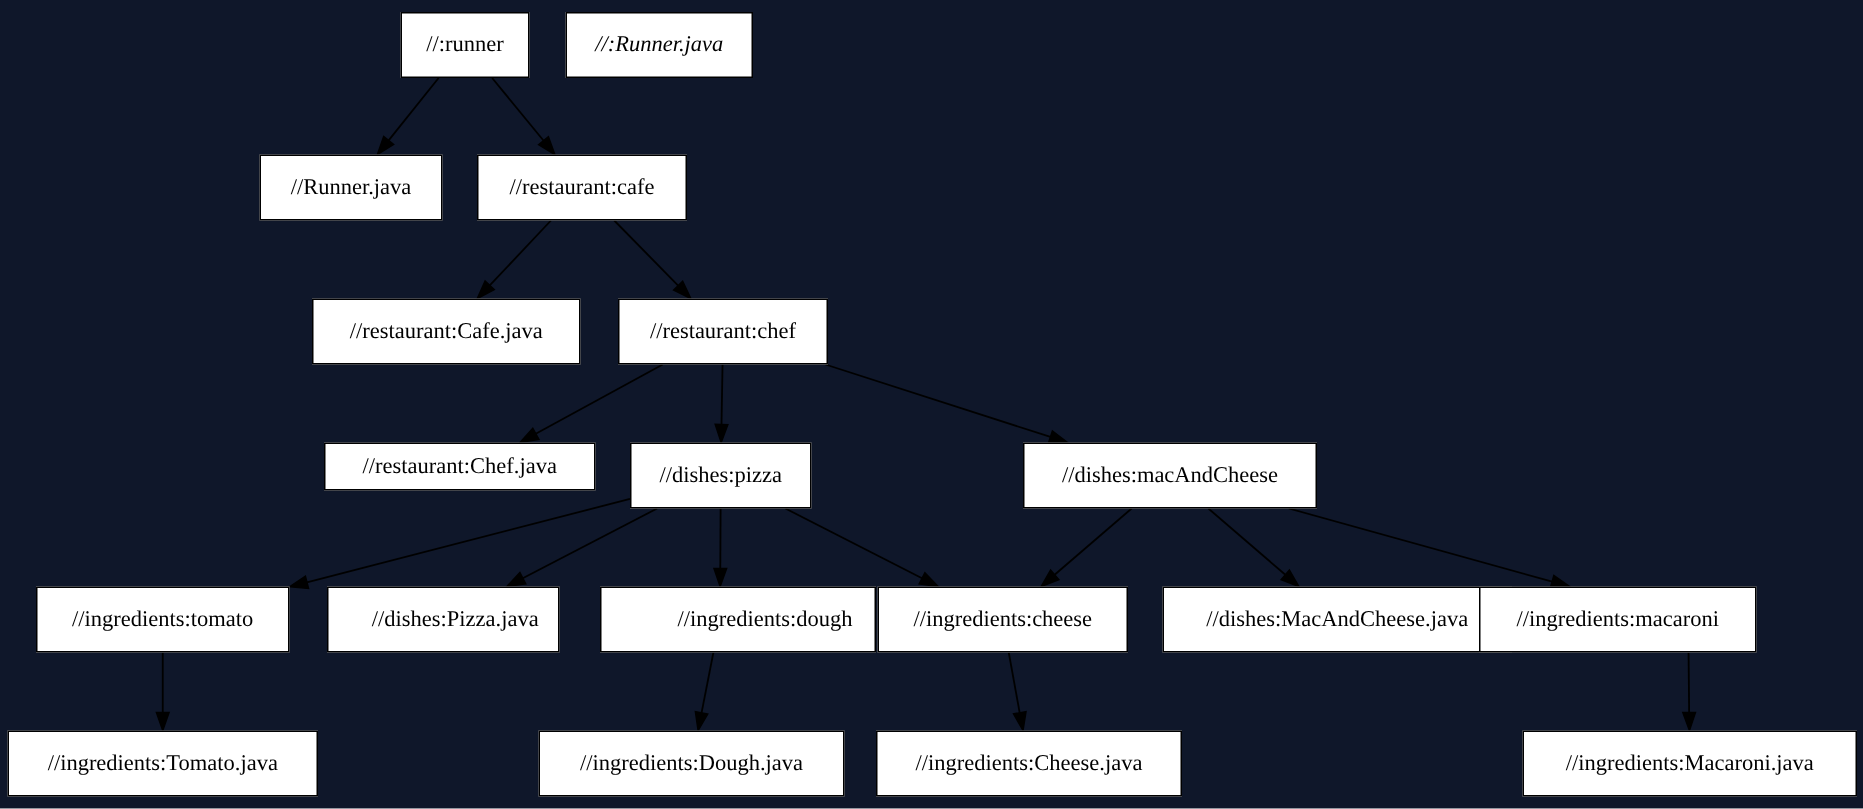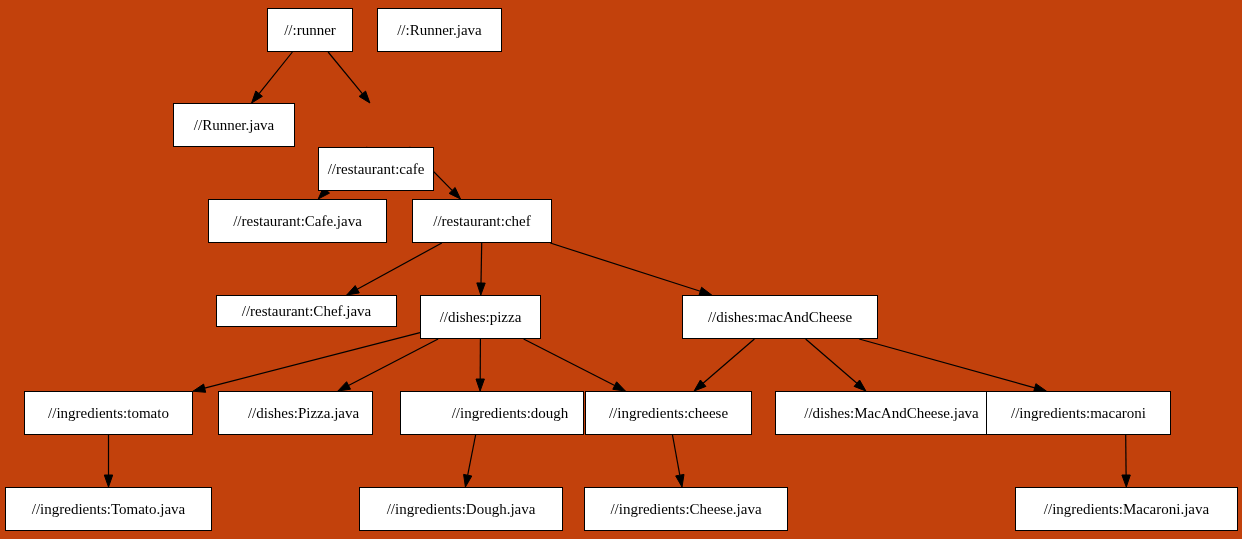--- a/index.html
+++ b/index.html
@@ -4,21 +4,21 @@
 <style>
   html, body {
     margin: 0;
     padding: 0;
     background: #ffffff;
   }
   .canvas {
     position: relative;
     width: 1242px;
     height: 539px;
-    background: #c2410c;
+    background: #0f172a;
     font-family: "Liberation Serif", serif;
     overflow: hidden;
   }
   .edge-layer {
     position: absolute;
     left: 0;
     top: 0;
     width: 1242px;
     height: 539px;
   }
@@ -85,27 +85,27 @@
       <polygon points="465.4,487.0 463.6,474.4 471.8,476.0" class="edge-arrowhead" fill="#000000"></polygon>
       <line x1="672.5" y1="435.0" x2="679.8" y2="475.2" class="edge-line" stroke="#000000"></line>
       <polygon points="682.0,487.0 675.7,475.9 684.0,474.4" class="edge-arrowhead" fill="#000000"></polygon>
       <line x1="1125.7" y1="435.0" x2="1126.1" y2="475.0" class="edge-line" stroke="#000000"></line>
       <polygon points="1126.3,487.0 1121.9,475.0 1130.3,475.0" class="edge-arrowhead" fill="#000000"></polygon>
     </svg>
   <div>
       <div class="node" style="left: 267px; top: 8px; width: 86px; height: 44px;">
         <span>//:runner</span>
       </div>
-      <div class="node" style="left: 377px; top: 8px; width: 125px; height: 44px;">
+      <div class="node" style="left: 377px; top: 8px; width: 125px; height: 44px; font-style: italic;">
         <span>//:Runner.java</span>
       </div>
       <div class="node" style="left: 173px; top: 103px; width: 122px; height: 44px;">
         <span>//Runner.java</span>
       </div>
-      <div class="node" style="left: 318px; top: 103px; width: 116px; height: 44px; margin-top: 44px;">
+      <div class="node" style="left: 318px; top: 103px; width: 140px; height: 44px;">
         <span>//restaurant:cafe</span>
       </div>
       <div class="node" style="left: 208px; top: 199px; width: 179px; height: 44px;">
         <span>//restaurant:Cafe.java</span>
       </div>
       <div class="node" style="left: 412px; top: 199px; width: 140px; height: 44px;">
         <span>//restaurant:chef</span>
       </div>
       <div class="node" style="left: 216px; top: 295px; width: 181px; height: 32px;">
         <span>//restaurant:Chef.java</span>

